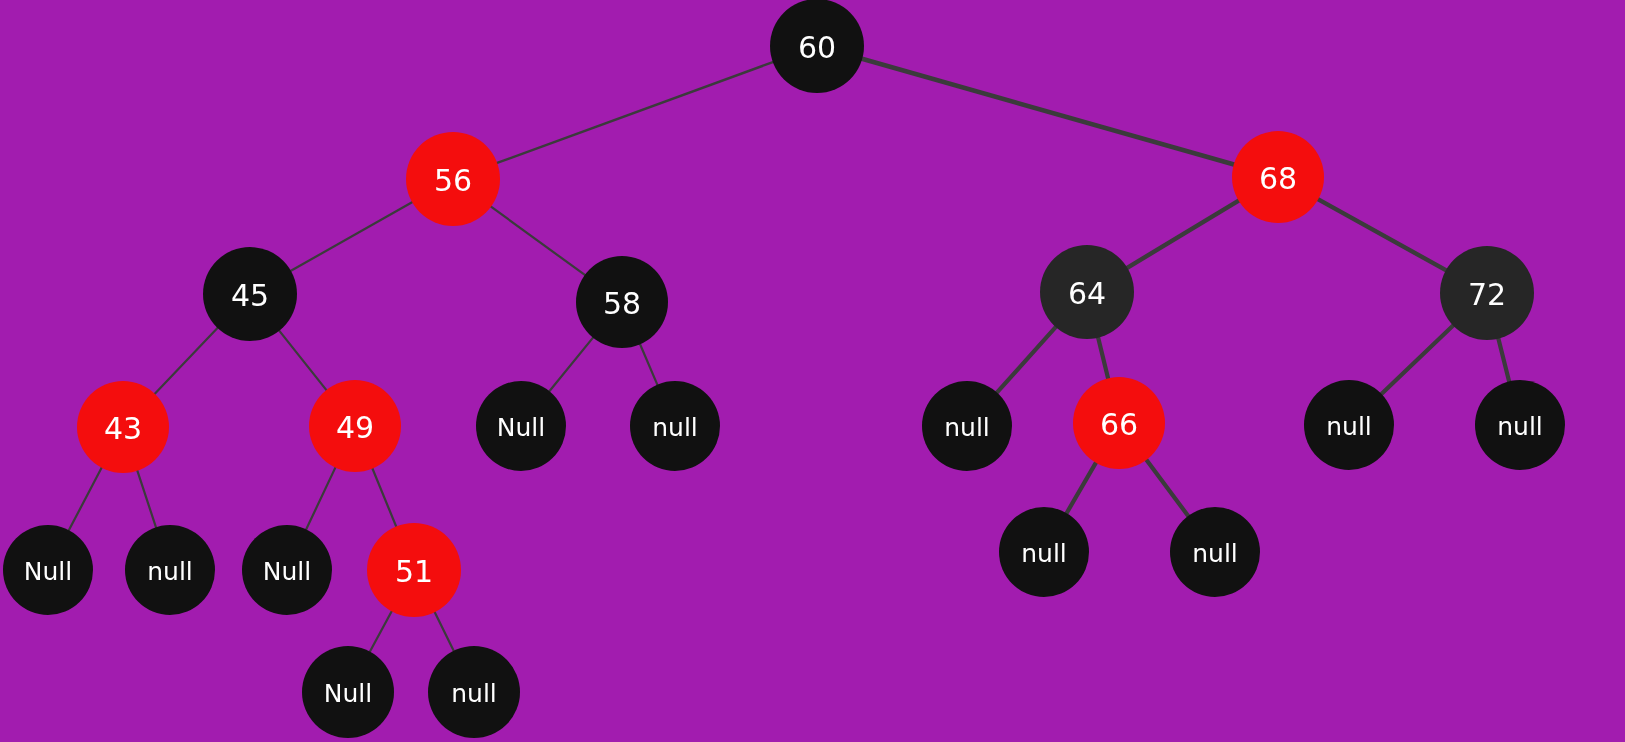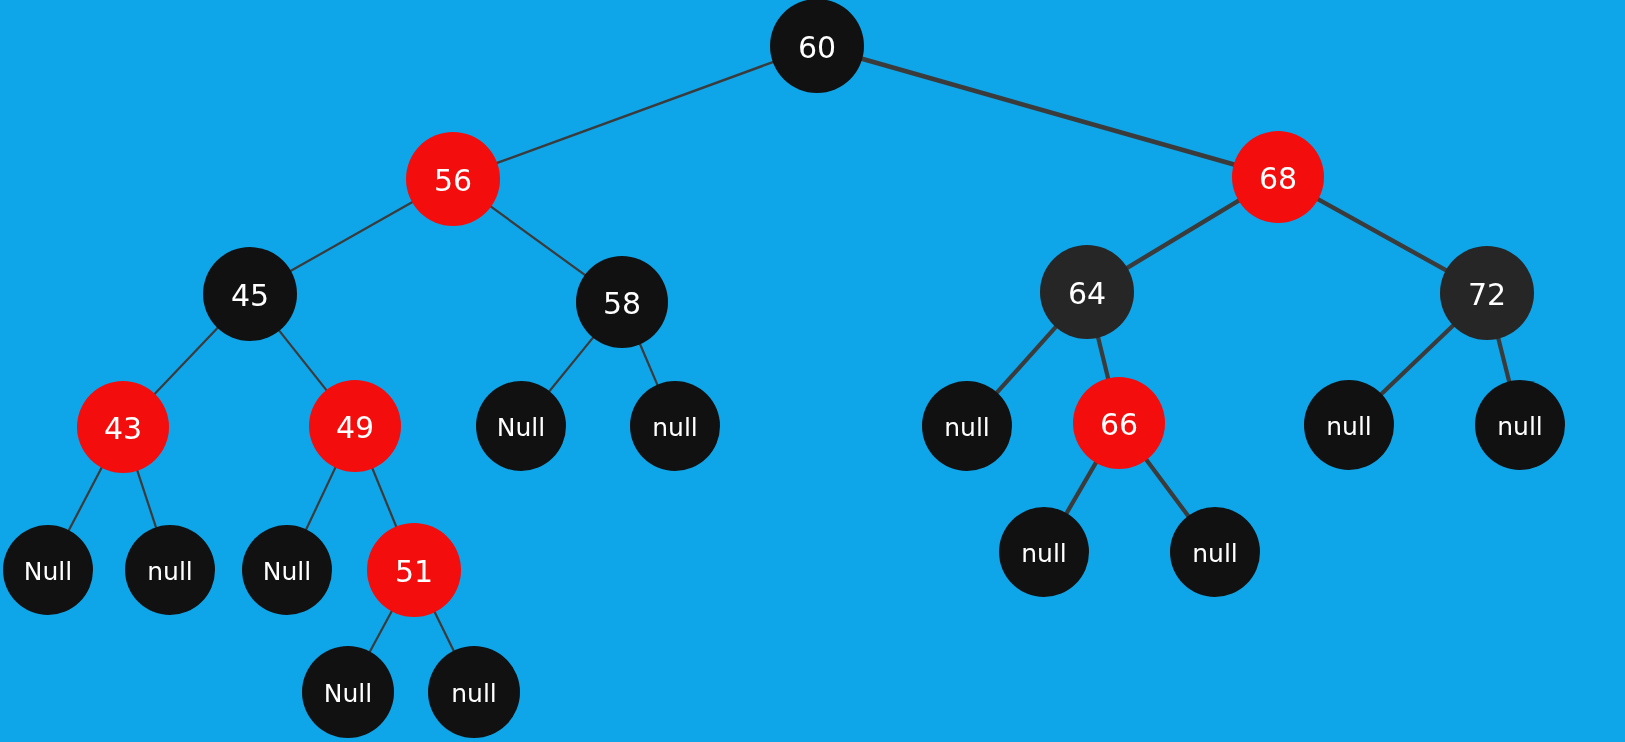--- a/index.html
+++ b/index.html
@@ -8,21 +8,21 @@
     padding: 0;
     background: #ffffff;
   }
   body {
     font-family: "DejaVu Sans", sans-serif;
   }
   #tree-canvas-wrap {
     position: relative;
     width: 1625px;
     height: 742px;
-    background: #0ea5e9;
+    background: #a21caf;
     overflow: hidden;
   }
   #tree-svg {
     position: absolute;
     top: 0;
     left: 0;
     width: 1625px;
     height: 742px;
     display: block;
   }

